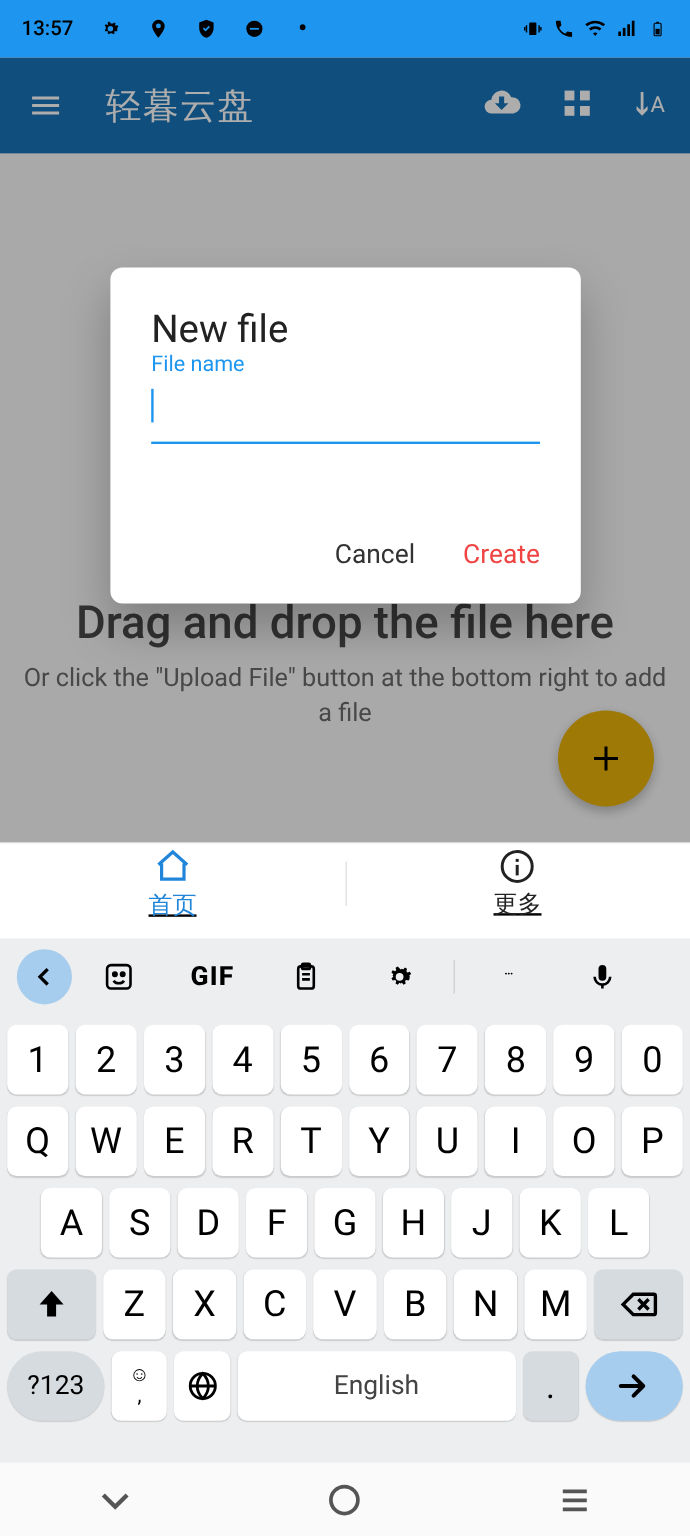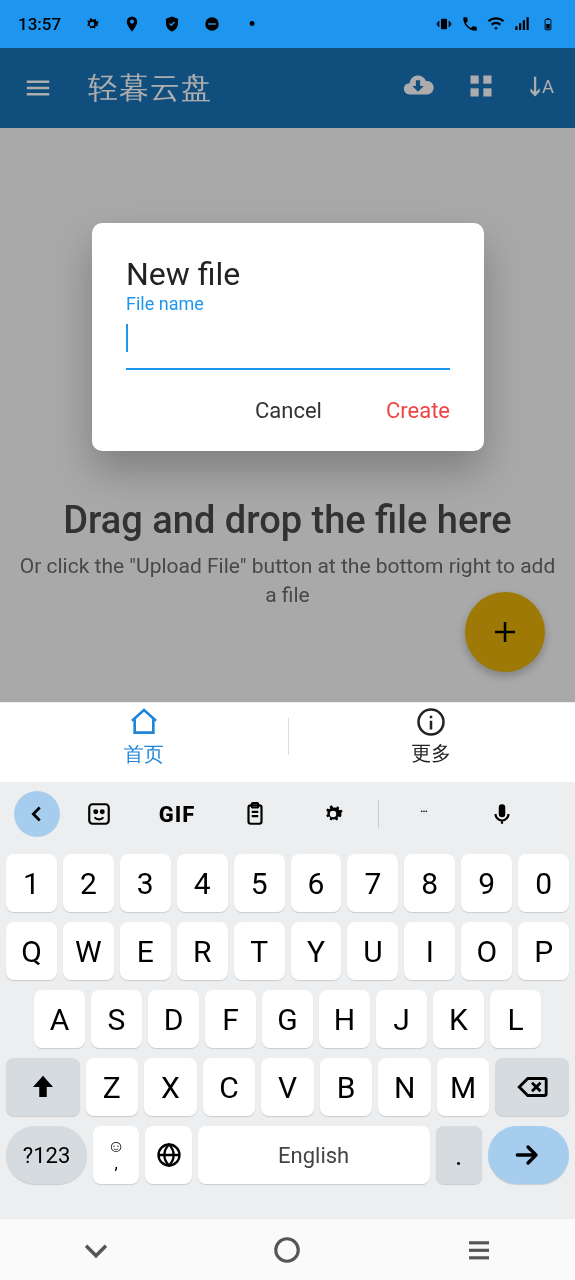--- a/index.html
+++ b/index.html
@@ -19,37 +19,37 @@
   .app-actions { margin-left: auto; display: flex; gap: 32px; align-items:center; }
 
   
   .main { position: relative; height: 574px; background: #fafafa; }
   .drop-hint { position:absolute; top:370px; left:0; right:0; text-align:center; padding:0 18px; color:#555; }
   .drop-hint .big { font-size: 38px; color:#4a4a4a; font-weight:500; margin-bottom:10px; }
   .drop-hint .small { font-size: 21px; color:#6a6a6a; line-height:1.4; }
   .fab { position:absolute; bottom:30px; right:30px; width:80px; height:80px; border-radius:50%; background:#eab308; display:flex; align-items:center; justify-content:center; box-shadow:0 4px 10px rgba(0,0,0,.25); font-size:36px; color:#000; }
 
   
-  .tabs { height: 68px; background:#fff; display:flex; border-top:1px solid #eee; }
+  .tabs { height: 68px; background:#fff; display:flex; border-top:1px solid #eee;text-decoration:underline; }
   .tab { flex:1; display:flex; flex-direction:column; align-items:center; justify-content:center; gap:3px; position:relative; }
   .tab + .tab::before { content:""; position:absolute; left:0; top:15px; bottom:15px; width:1px; background:#ddd; }
   .tab.active { color:#2186d9; }
   .tab.inactive { color:#222;border-radius:30px; }
   .tab .tab-lab { font-size:20px; }
 
   
   .scrim { position:absolute; top:48px; left:0; right:0; height:654px; background:rgba(0,0,0,.32); pointer-events:none; }
 
   
   .dialog { position:absolute; top:223px; left:92px; width:392px; background:#fff; border-radius:10px; box-shadow:0 20px 40px rgba(0,0,0,.25); padding:32px 34px 28px; }
   .dlg-title { font-size:32px; color:#222; font-weight:400; }
   .fld-label { font-size:18px; color:#1e96f0; margin-bottom:2px; }
   .fld-input { width:100%; border:none; border-bottom:2px solid #1e96f0; padding:8px 0 16px; font-size:22px; outline:none; color:#000; position:relative; }
   .cursor { display:inline-block; width:2px; height:28px; background:#1e96f0; vertical-align:middle; }
-  .dlg-actions { margin-top:28px; display:flex; justify-content:flex-end; gap:64px; font-size:22px; }
+  .dlg-actions { margin-top:80px; display:flex; justify-content:flex-end; gap:40px; font-size:22px; }
   .btn-cancel { color:#333; }
   .btn-create { color:#ef4444; }
 
   
   .kbd { position:absolute; left:0; right:0; top:782px; bottom:61px; background:#eceef0; display:flex; flex-direction:column; }
   .kbd-tools { height:64px; display:flex; align-items:center; padding:0 14px; gap:0;text-align:right; }
   .kbd-tool { width:78px; height:46px; display:flex; align-items:center; justify-content:center; font-size:20px; border-radius:24px; }
   .kbd-tool.sel { background:#a7cdee; width:46px; }
   .kbd-tool.gif { font-weight:800; font-size:22px; letter-spacing:1px; }
   .kbd-tool-divider { width:1px; height:28px; background:#ccc; margin:0 6px; }

